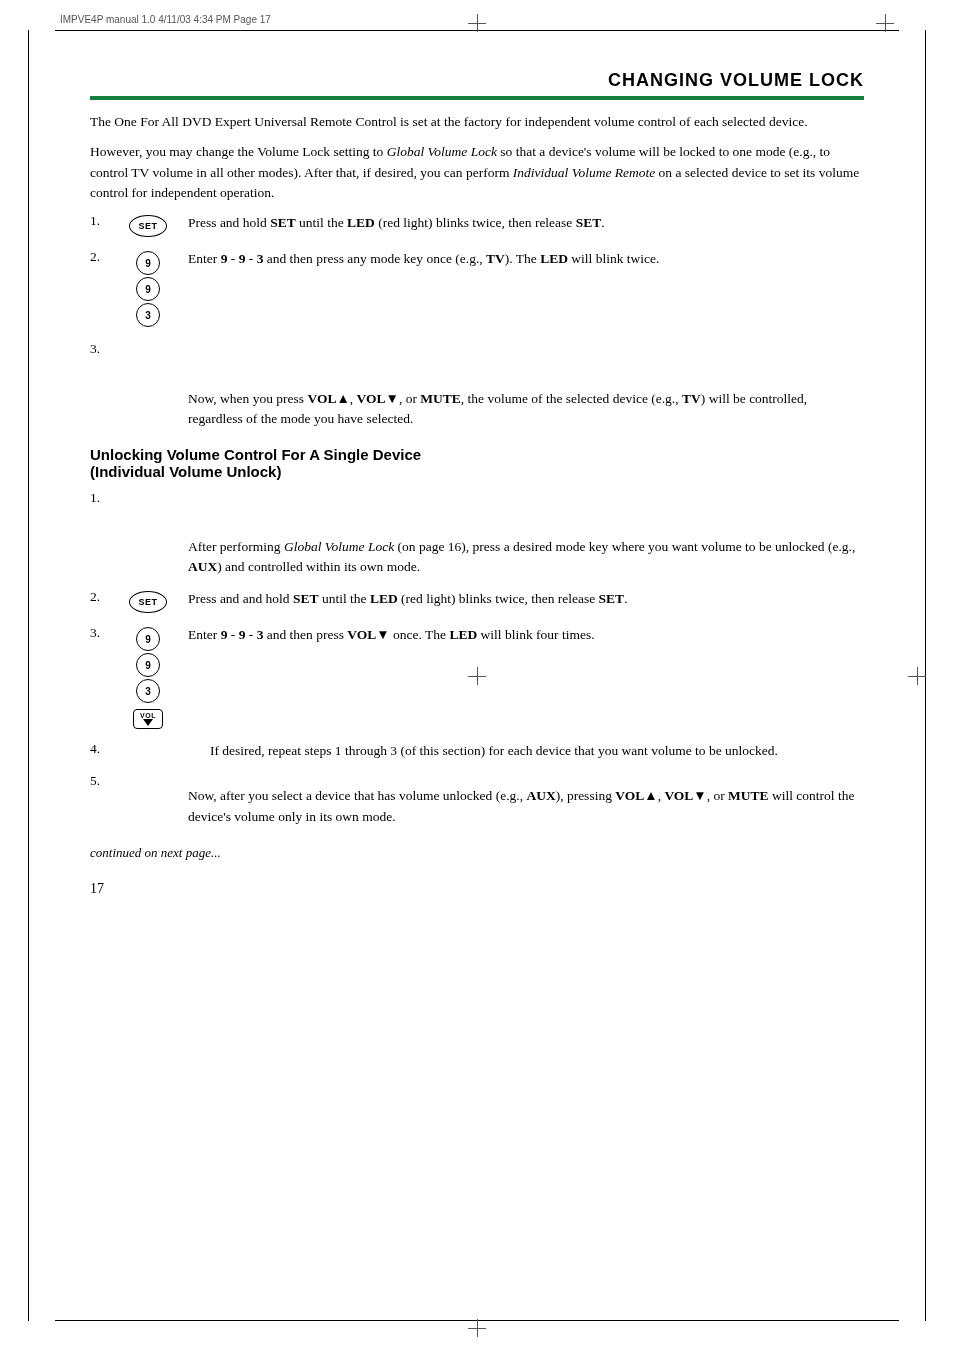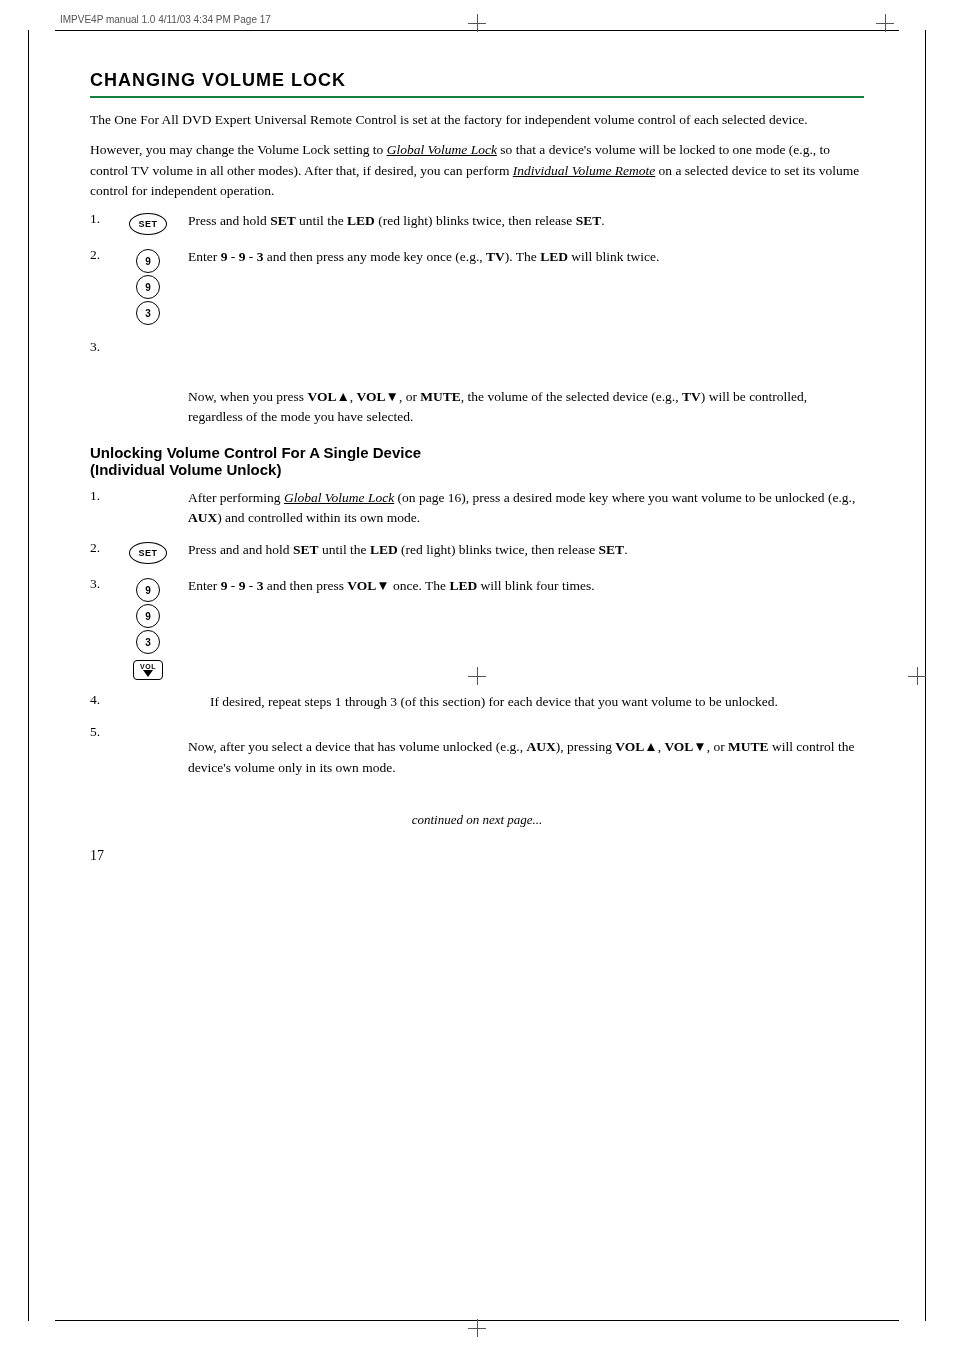--- a/index.html
+++ b/index.html
@@ -69,23 +69,24 @@
     .content {
       padding-top: 10px;
     }
 
     h1.section-title {
       font-family: Arial, Helvetica, sans-serif;
       font-size: 18px;
       font-weight: 900;
       letter-spacing: 1px;
       text-transform: uppercase;
-      border-bottom: 2px solid #15803d;
+      border-bottom: 4px solid #15803d;
       padding-bottom: 5px;
       margin-bottom: 12px;
+      text-align: right;
     }
 
     .intro-text {
       font-size: 13.5px;
       line-height: 1.5;
       margin-bottom: 10px;
     }
 
     h2.sub-title {
       font-family: Arial, Helvetica, sans-serif;
@@ -169,27 +170,27 @@
       margin-top: 4px;
     }
     .btn-vol-label {
       font-family: Arial, sans-serif;
       font-size: 7px;
       font-weight: bold;
       letter-spacing: 0.5px;
     }
 
     b, strong { font-weight: bold; }
-    em, i { font-style: italic; text-decoration: underline; }
+    em, i { font-style: italic; }
 
     .continued {
-      text-align: center;
+      text-align: left;
       font-style: italic;
       font-size: 13px;
-      margin-top: 34px;
+      margin-top: 18px;
     }
 
     .page-number {
       text-align: left;
       font-size: 14px;
       margin-top: 20px;
     }
 
     .vol-triangle {
       width: 0;
@@ -274,21 +275,21 @@
       </li>
 
     </ul>
 
     <h2 class="sub-title">Unlocking Volume Control For A Single Device<br>(Individual Volume Unlock)</h2>
 
     <ul class="steps-list">
 
       <li class="step-item">
         <span class="step-number">1.</span>
-        <div class="step-text" style="margin-left: 70px;">
+        <div class="step-text" style="margin-left: 70px; margin-top: 47px;">
           After performing <em>Global Volume Lock</em> (on
           page 16), press a desired mode key where
           you want volume to be unlocked (e.g.,
           <strong>AUX</strong>) and controlled within its own mode.
         </div>
       </li>
 
       <li class="step-item">
         <span class="step-number">2.</span>
         <div class="step-icon">

